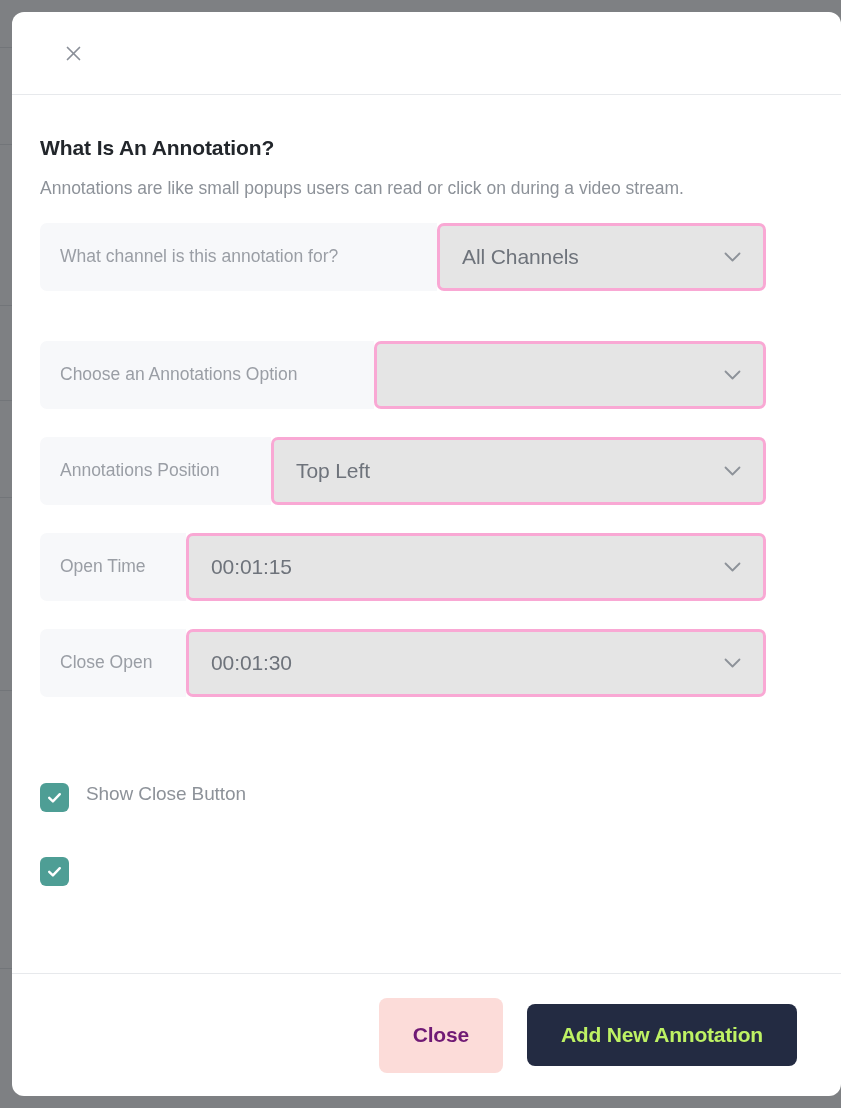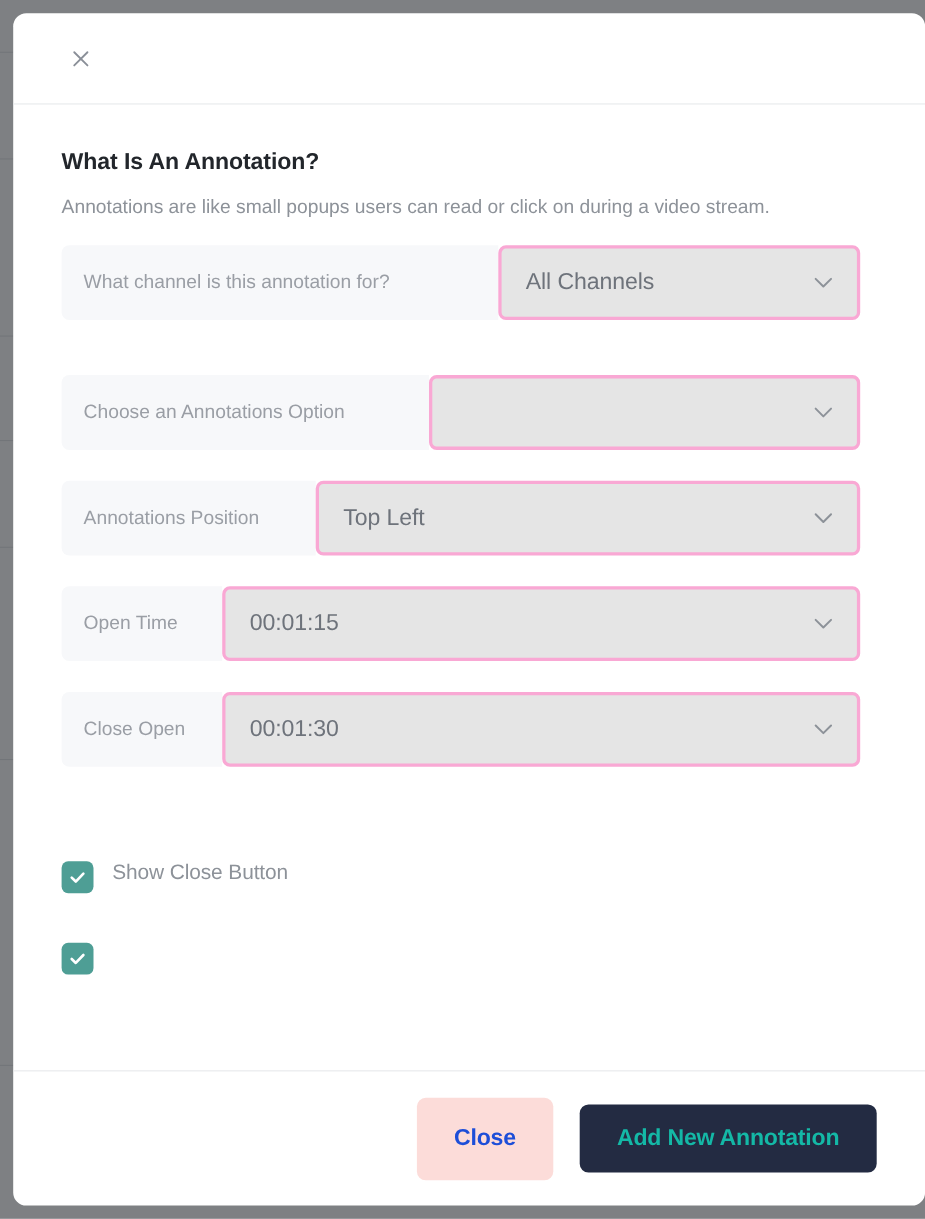--- a/index.html
+++ b/index.html
@@ -82,21 +82,21 @@
     border: none;
     background: transparent;
     cursor: pointer;
     color: #8a8f98;
   }
   #modal-close-btn svg { display: block; }
 
   
   #modal-body {
     flex: 1 1 auto;
-    padding: 41px 44px 0 44px;
+    padding: 41px 44px 0 28px;
     overflow: hidden;
   }
 
   #section-heading {
     font-size: 21px;
     font-weight: 700;
     color: #22262b;
     letter-spacing: -0.1px;
     margin-bottom: 14px;
   }
@@ -197,28 +197,28 @@
     border: none;
     border-radius: 8px;
     font-family: "Liberation Sans", sans-serif;
     font-size: 21px;
     font-weight: 700;
     letter-spacing: -0.2px;
     cursor: pointer;
   }
   #close-button {
     background: #fcdcd9;
-    color: #1d4ed8;
+    color: #701a75;
     height: 75px;
     padding: 0 34px;
     text-align: right;
   }
   #submit-button {
     background: #232b42;
-    color: #14b8a6;
+    color: #bef264;
     height: 62px;
     padding: 0 34px;
   }
 </style>
 </head>
 <body>
 
 <div id="page-backdrop">
   <div class="bg-rowline" style="top:47px"></div>
   <div class="bg-rowline" style="top:144px"></div>

